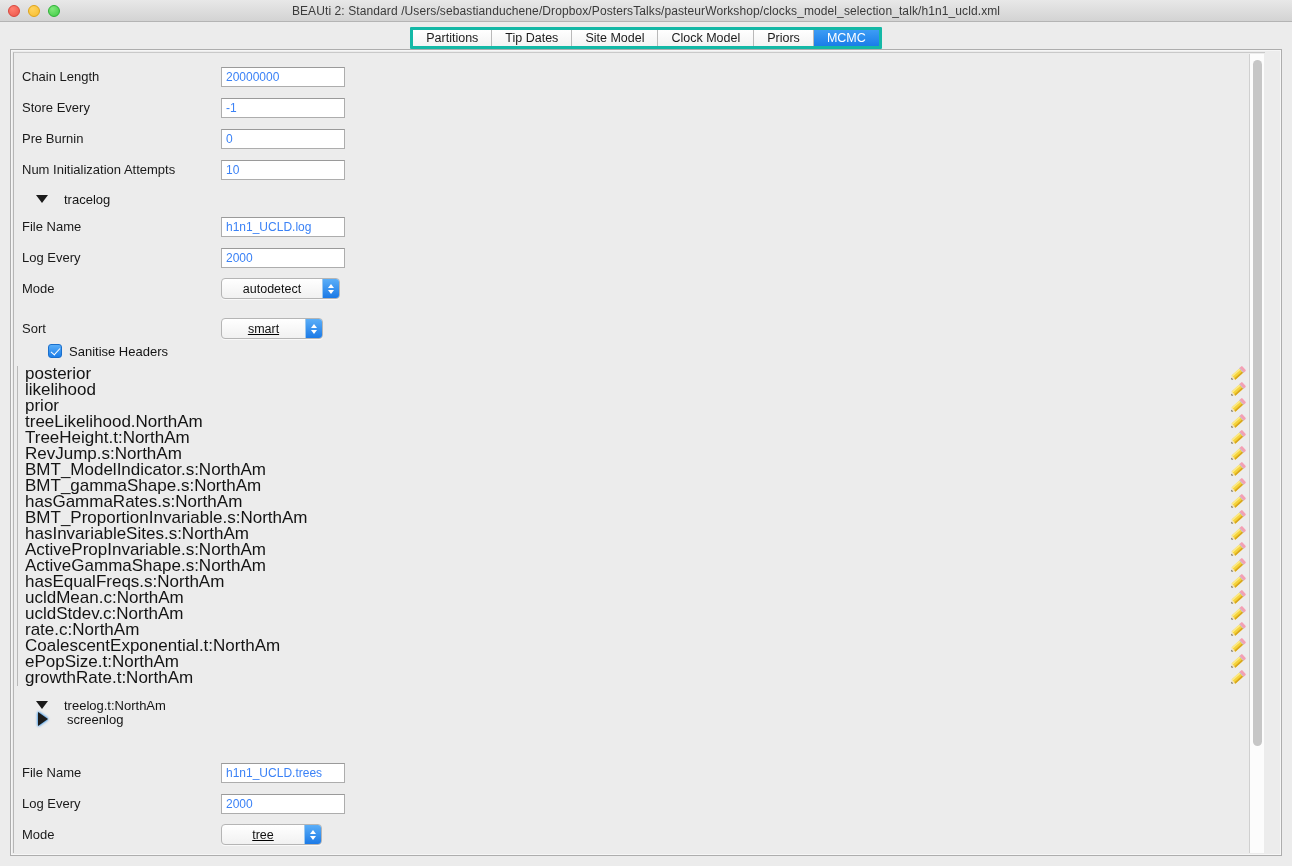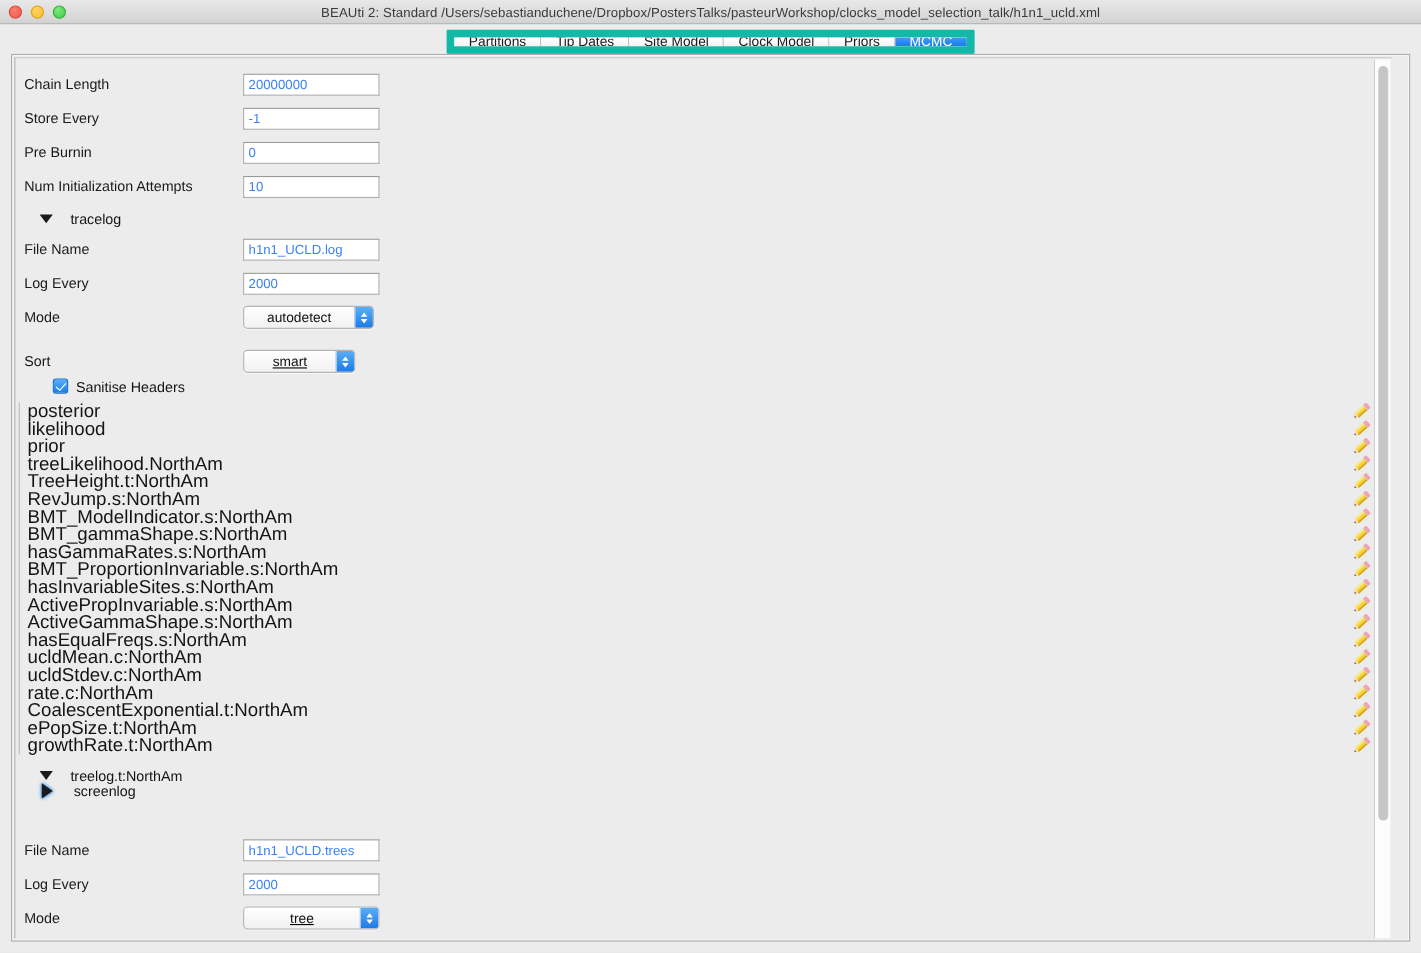--- a/index.html
+++ b/index.html
@@ -43,21 +43,21 @@
 
   
   #tabbar {
     height: 27px;
     background: #ececec;
     display: flex;
     align-items: flex-end;
     justify-content: center;
     padding-bottom: 0px;
   }
-  #tabs { display: flex; height: 22px; border: 7px solid #14b8a6; border-radius: 1px; overflow: hidden; background: #fdfdfd; }
+  #tabs { display: flex; height: 22px; border: 3px solid #14b8a6; border-radius: 1px; overflow: hidden; background: #fdfdfd; }
   .tab {
     display: flex; align-items: center; justify-content: center;
     padding: 0 13px;
     font-size: 12.5px; color: #1c1c1c;
     background: linear-gradient(to bottom,#ffffff,#f3f3f3);
     border-right: 1px solid #b9b9b9;
     height: 100%;
     white-space: nowrap;
     cursor: default;
   }
@@ -664,21 +664,21 @@
           <input class="textfield" type="text" value="h1n1_UCLD.trees" style="">
         </div>
 
         <div class="row" style="top:735px;">
           <span class="lbl">Log Every</span>
           <input class="textfield" type="text" value="2000" style="">
         </div>
 
         <div class="row" style="top:766px;">
           <span class="lbl">Mode</span>
-          <div class="combo" style="width:124px;text-decoration:underline;">
+          <div class="combo" style="width:101px;text-decoration:underline;">
             <div class="combo-val">tree</div>
             <div class="combo-arrow">
               <span class="caret up"></span>
                 <span class="caret down"></span>
             </div>
           </div>
         </div>
 
         <div class="row" style="top:798px;">
           

